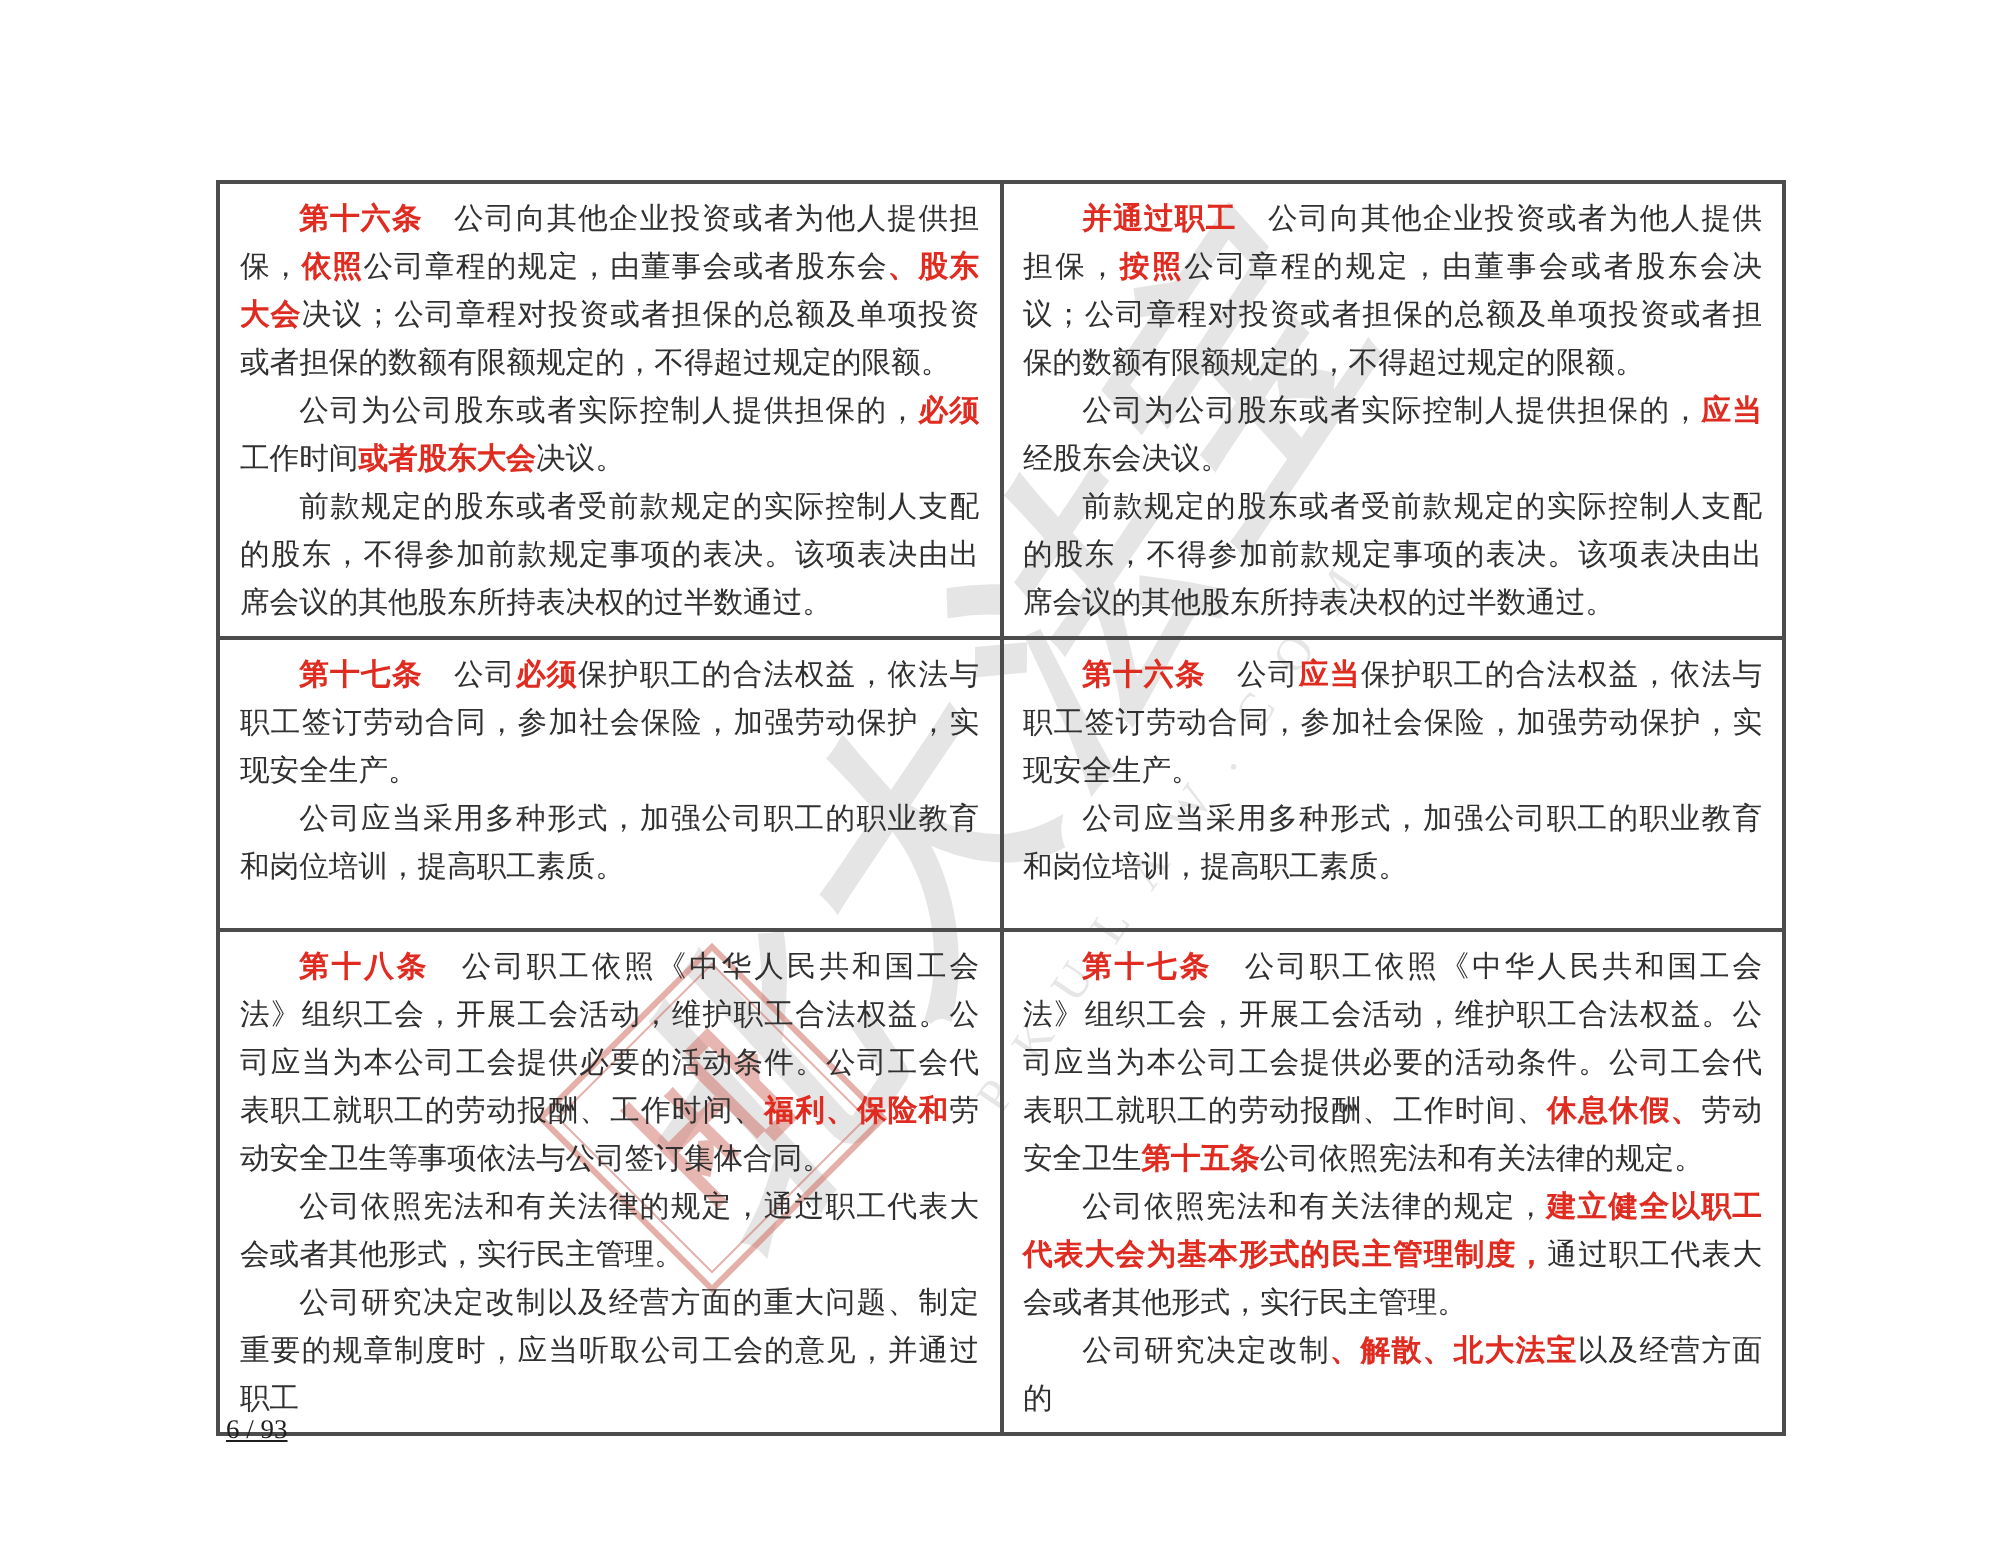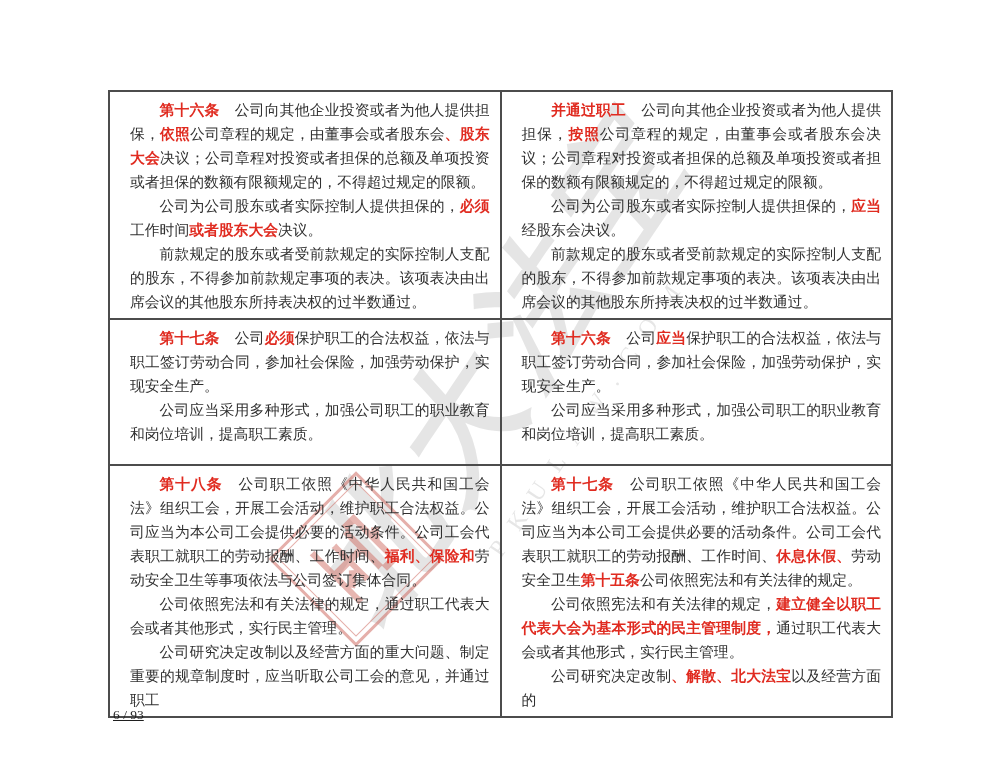--- a/index.html
+++ b/index.html
@@ -78,21 +78,21 @@
     width: 785px;
     border-collapse: collapse;
     table-layout: fixed;
     z-index: 1;
     background: transparent;
   }
   table.cmp td {
     width: 50%;
     border: 2px solid #4c4c4c;
     vertical-align: top;
-    padding: 6px 10px 4px 20px;
+    padding: 6px 10px 4px 10px;
     font-size: 14.8px;
     line-height: 24px;
     color: #303030;
     text-align: justify;
   }
   tr.row-1 td { height: 215px; }
   tr.row-2 td { height: 134px; margin-top: 32px; }
   tr.row-3 td { height: 201px; }
   table.cmp p {
     margin: 0;

